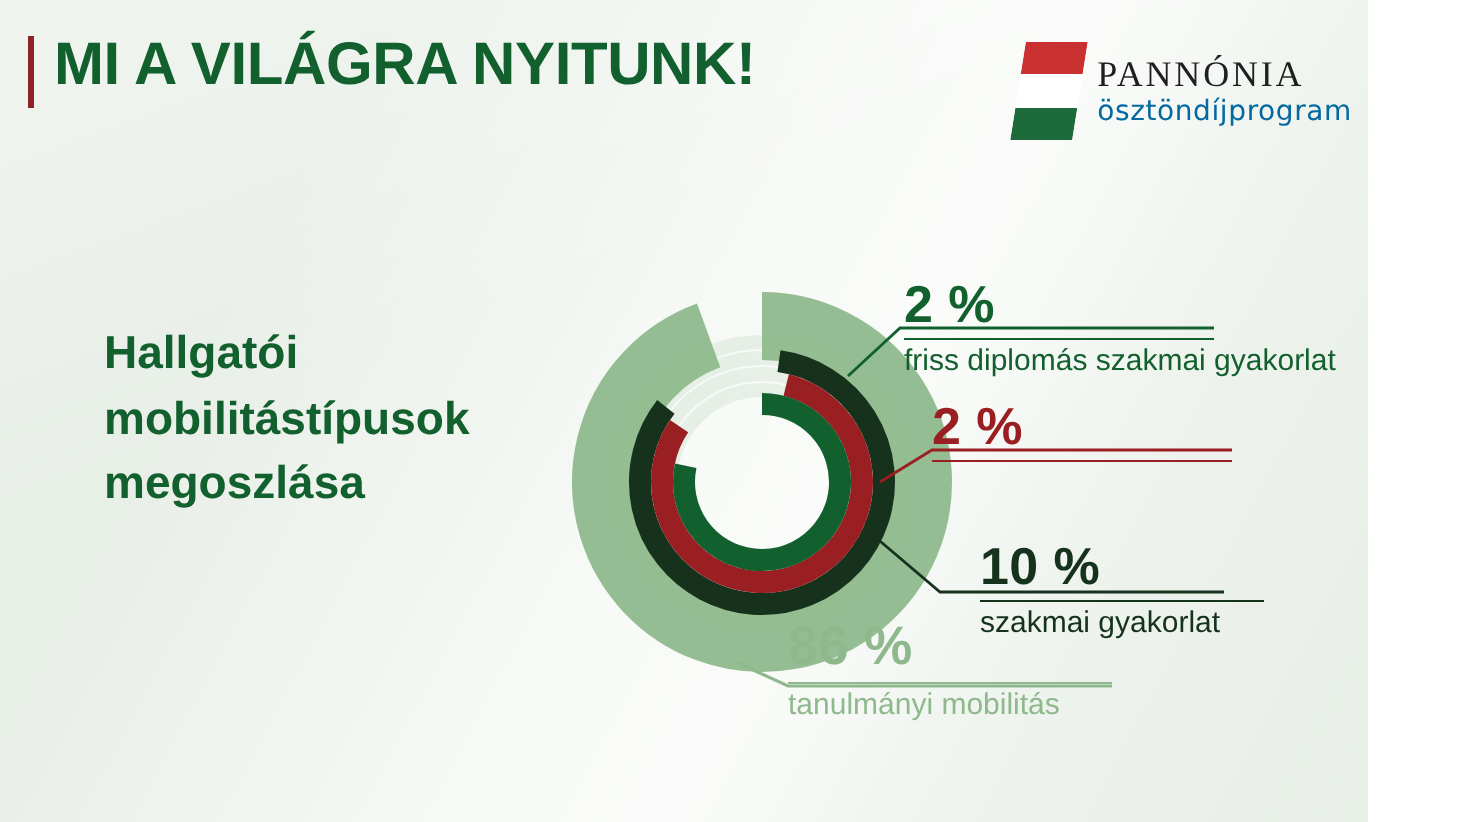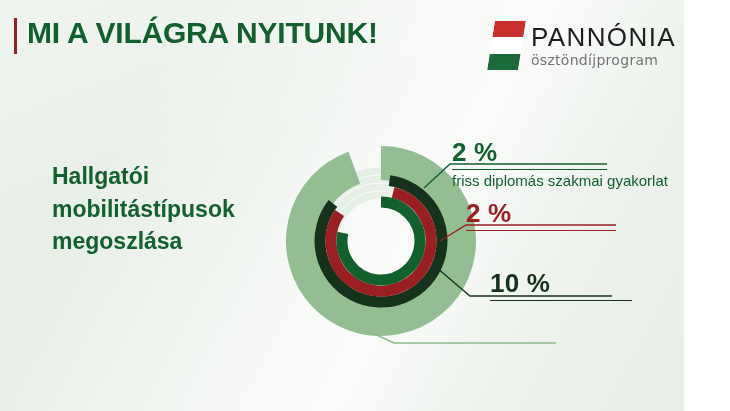--- a/index.html
+++ b/index.html
@@ -76,30 +76,30 @@
   .logo-flag i {
     display: block;
     width: 100%;
     height: 33.34%;
   }
   .flag-red   { background: #c8312f; }
   .flag-white { background: #ffffff; }
   .flag-green { background: #1d6b3a; }
   .logo-words { line-height: 1; }
   .logo-name {
-    font-size: 26px;
+    font-size: 18px;
     font-weight: 400;
     letter-spacing: 1.4px;
     color: #1f1f1f;
-    font-family: Liberation Sans, sans-serif;
+    font-family: Liberation Serif, serif;
   }
   .logo-sub {
     font-size: 14px;
     letter-spacing: 0.3px;
-    color: #737373;
+    color: #0369a1;
     margin-top: 3px;
     font-family: "DejaVu Sans", sans-serif;
   }
 
   
   .caption {
     position: absolute;
     left: 52px;
     top: 160px;
     width: 215px;
@@ -213,16 +213,22 @@
   </div>
 
   <div class="callout c2">
     <div class="pct">2 %</div>
     <div class="rule"></div>
   </div>
 
   <div class="callout c3">
     <div class="pct">10 %</div>
     <div class="rule"></div>
-  </div>
-
+    <div class="lbl">szakmai gyakorlat</div>
+  </div>
+
+  <div class="callout c4">
+    <div class="pct">86 %</div>
+    <div class="rule"></div>
+    <div class="lbl">tanulmányi mobilitás</div>
+  </div>
 
 </div>
 
 </body></html>

